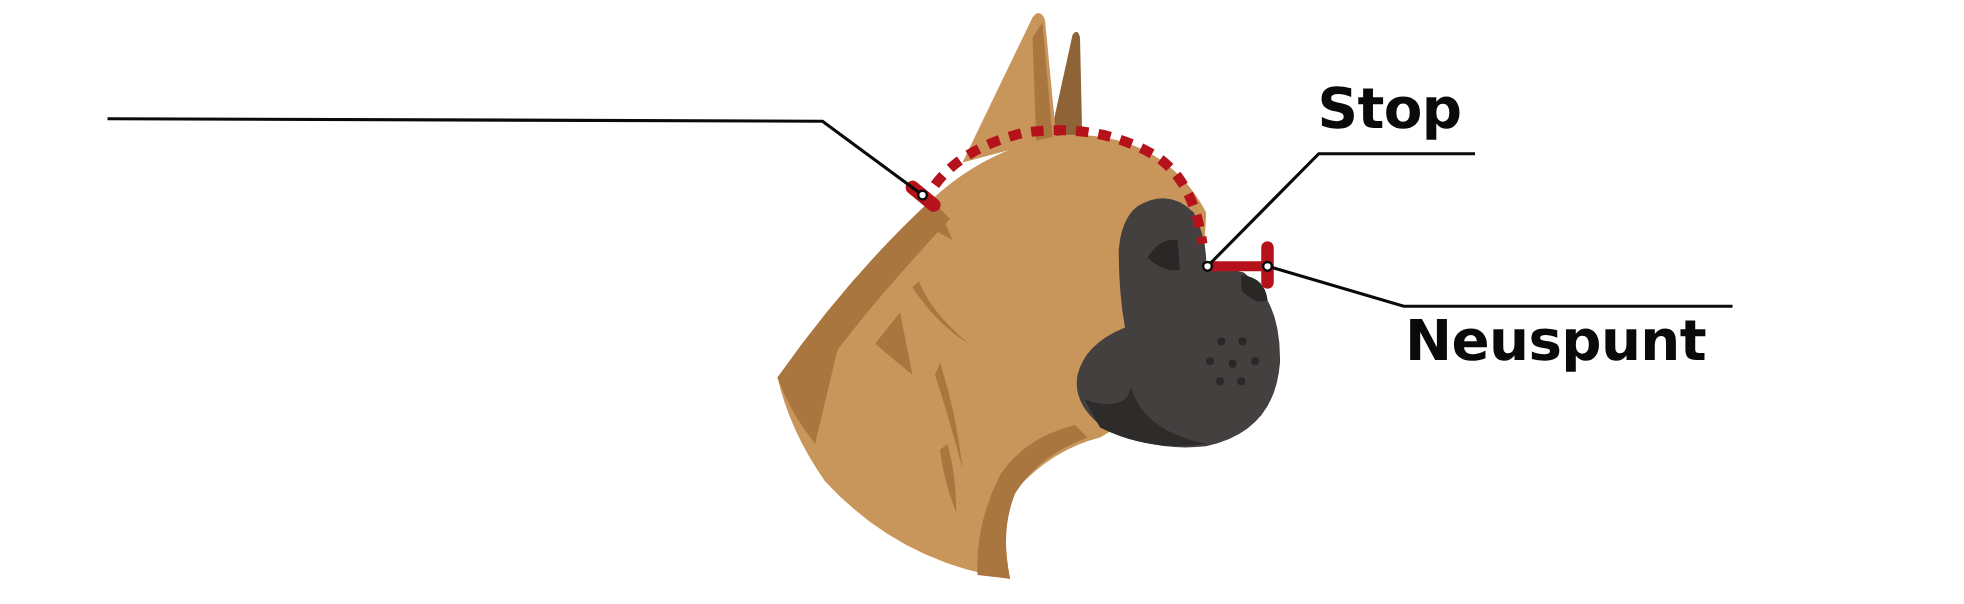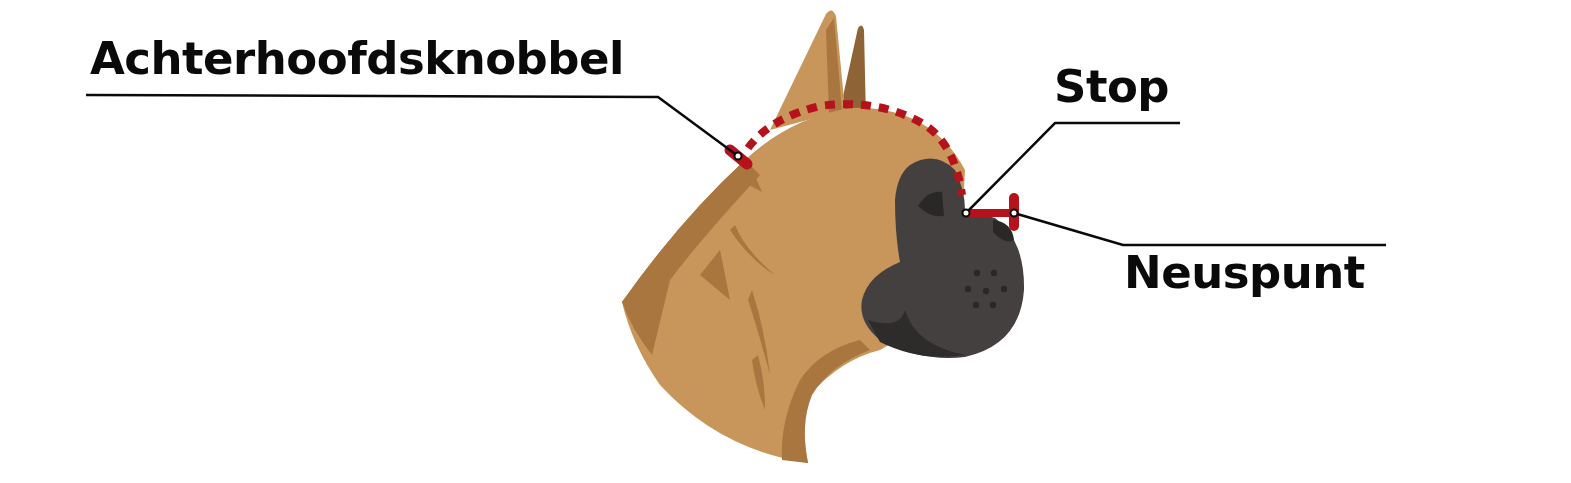--- a/index.html
+++ b/index.html
@@ -87,16 +87,15 @@
 
     <polyline points="86,95 658,97 738,156" fill="none" stroke="#0a0a0a" stroke-width="2.5"></polyline>
     <polyline points="1180,123 1055,123 966,213" fill="none" stroke="#0a0a0a" stroke-width="2.5"></polyline>
     <polyline points="1014,213 1123,245 1386,245" fill="none" stroke="#0a0a0a" stroke-width="2.5"></polyline>
 
     <circle cx="738" cy="156" r="3.5" fill="#ffffff" stroke="#0a0a0a" stroke-width="2"></circle>
     <circle cx="966" cy="213" r="3.5" fill="#ffffff" stroke="#0a0a0a" stroke-width="2"></circle>
     <circle cx="1014" cy="213" r="3.5" fill="#ffffff" stroke="#0a0a0a" stroke-width="2"></circle>
   </svg>
 
-  <div class="label lbl-achter">Achterhoofdsknobbel</div>
   <div class="label lbl-stop">Stop</div>
   <div class="label lbl-neus">Neuspunt</div>
 </div>
 
 </body></html>

